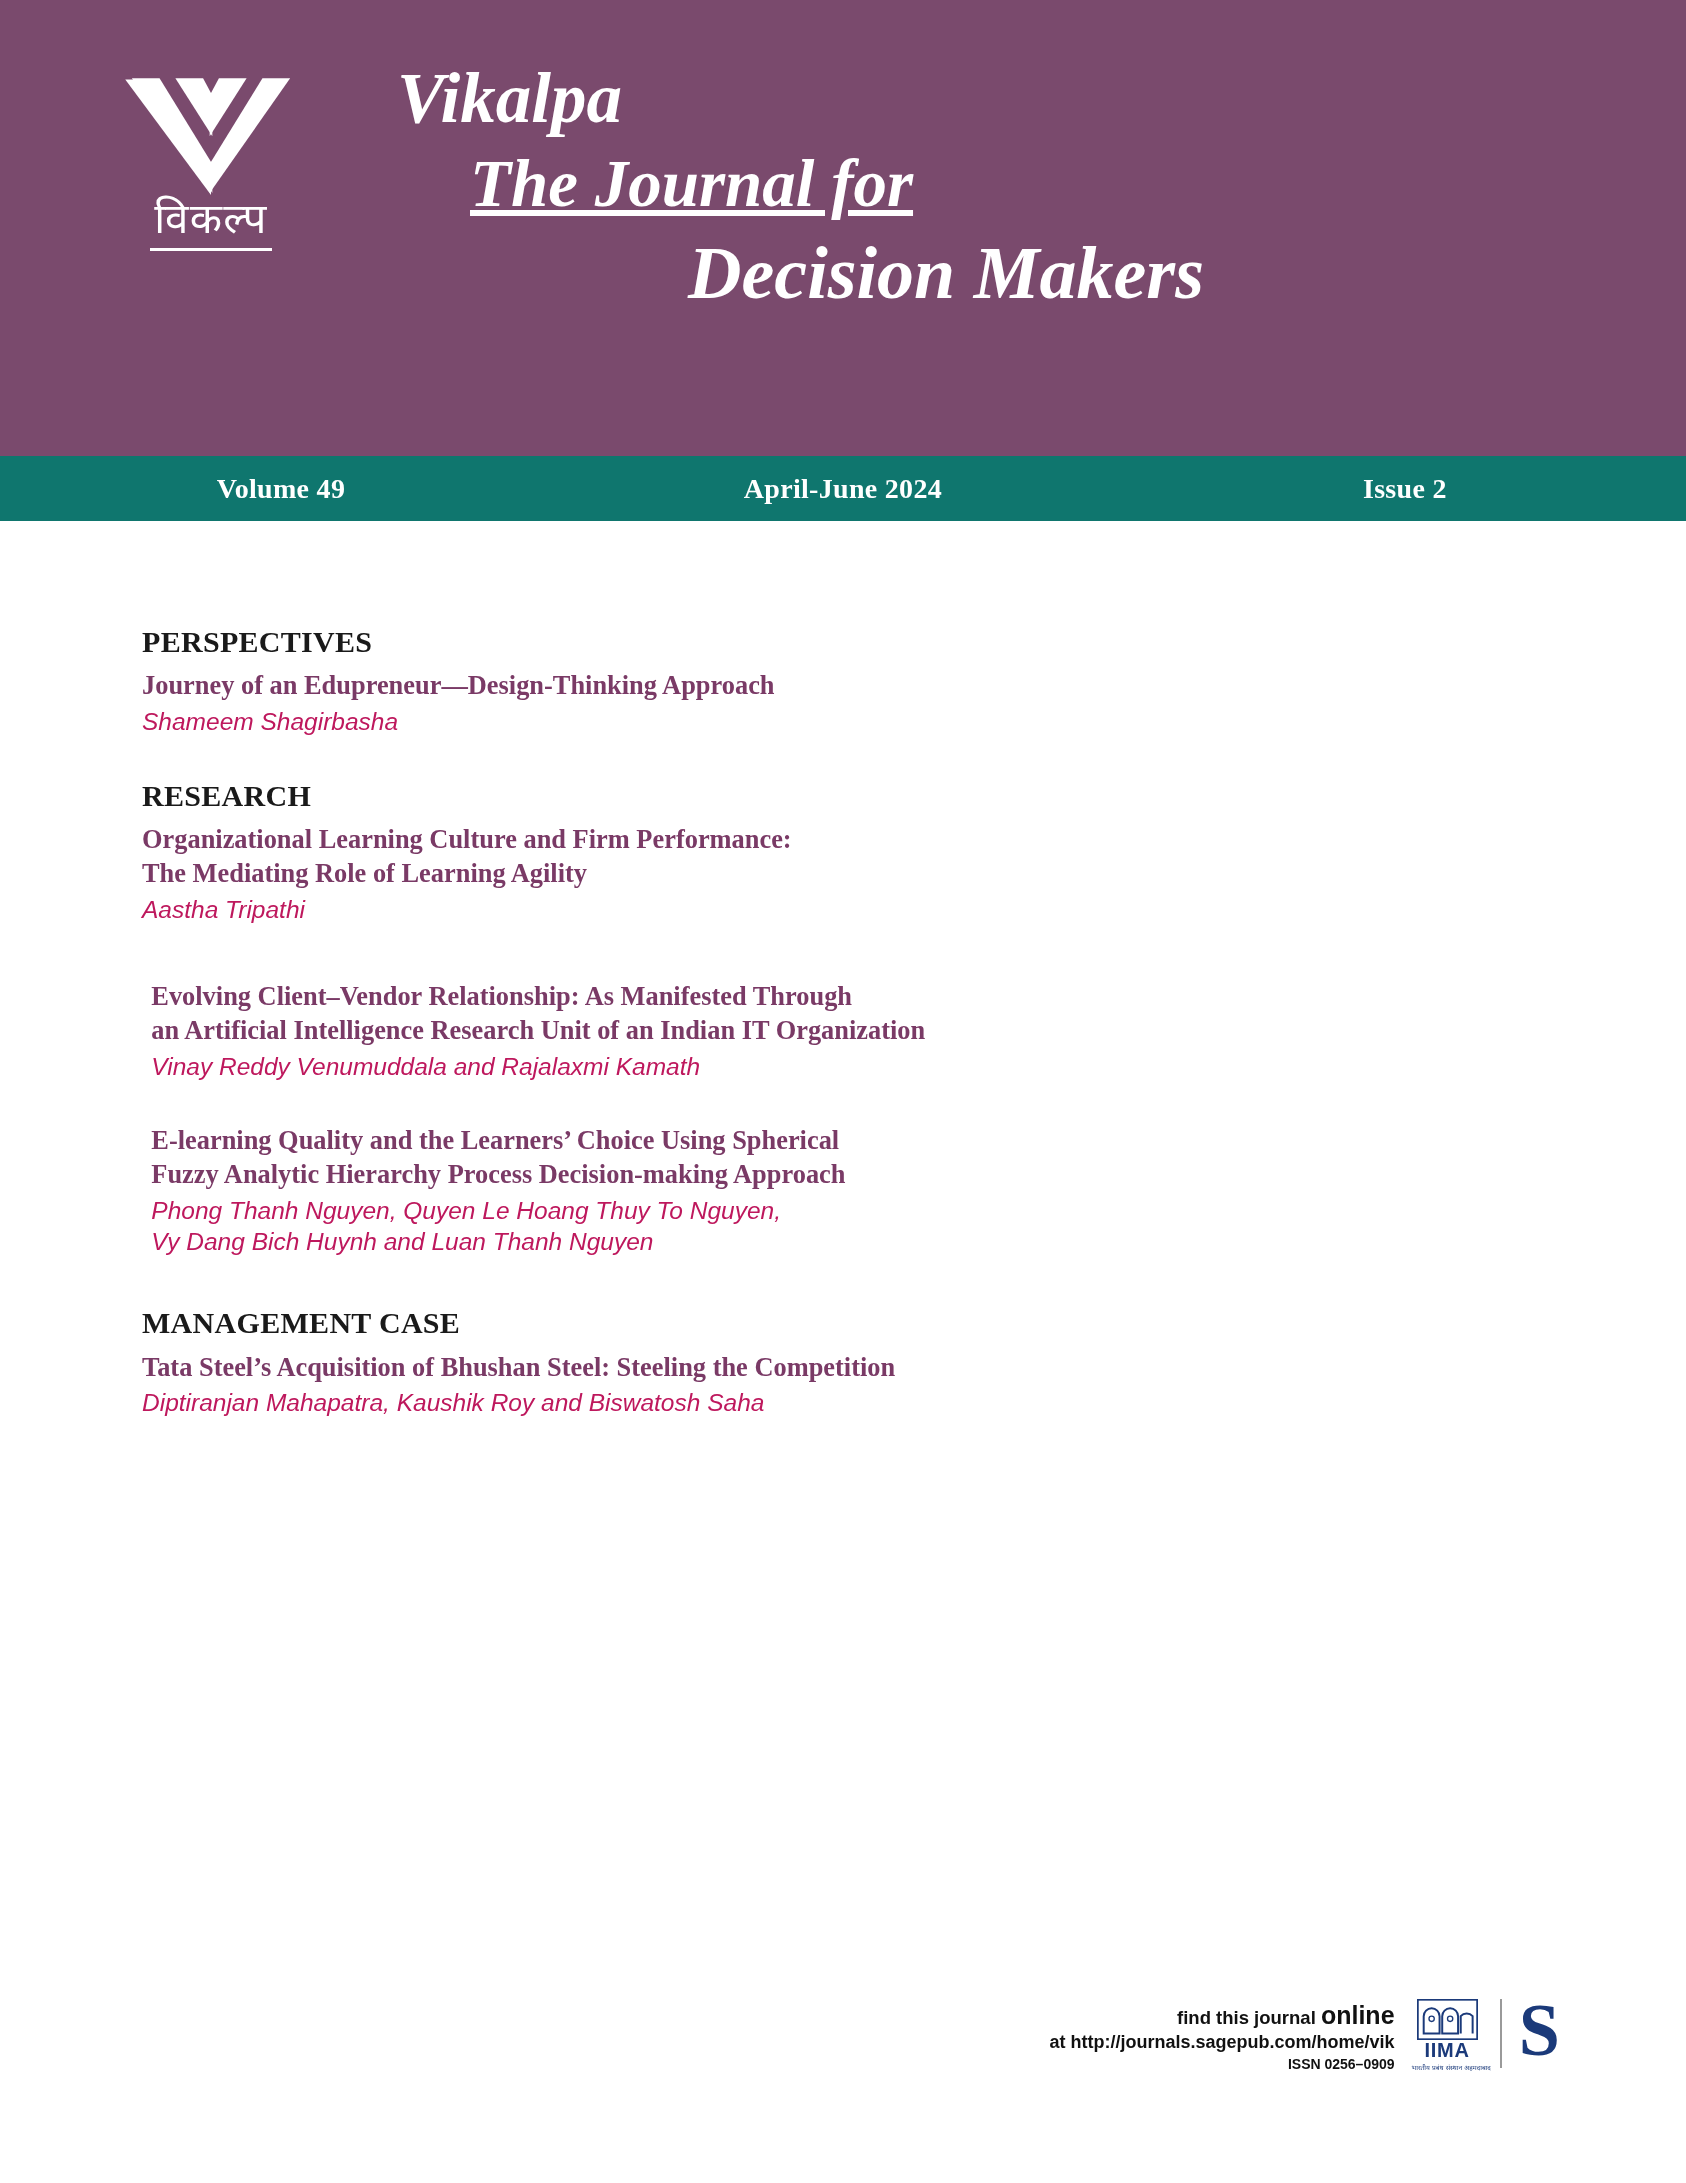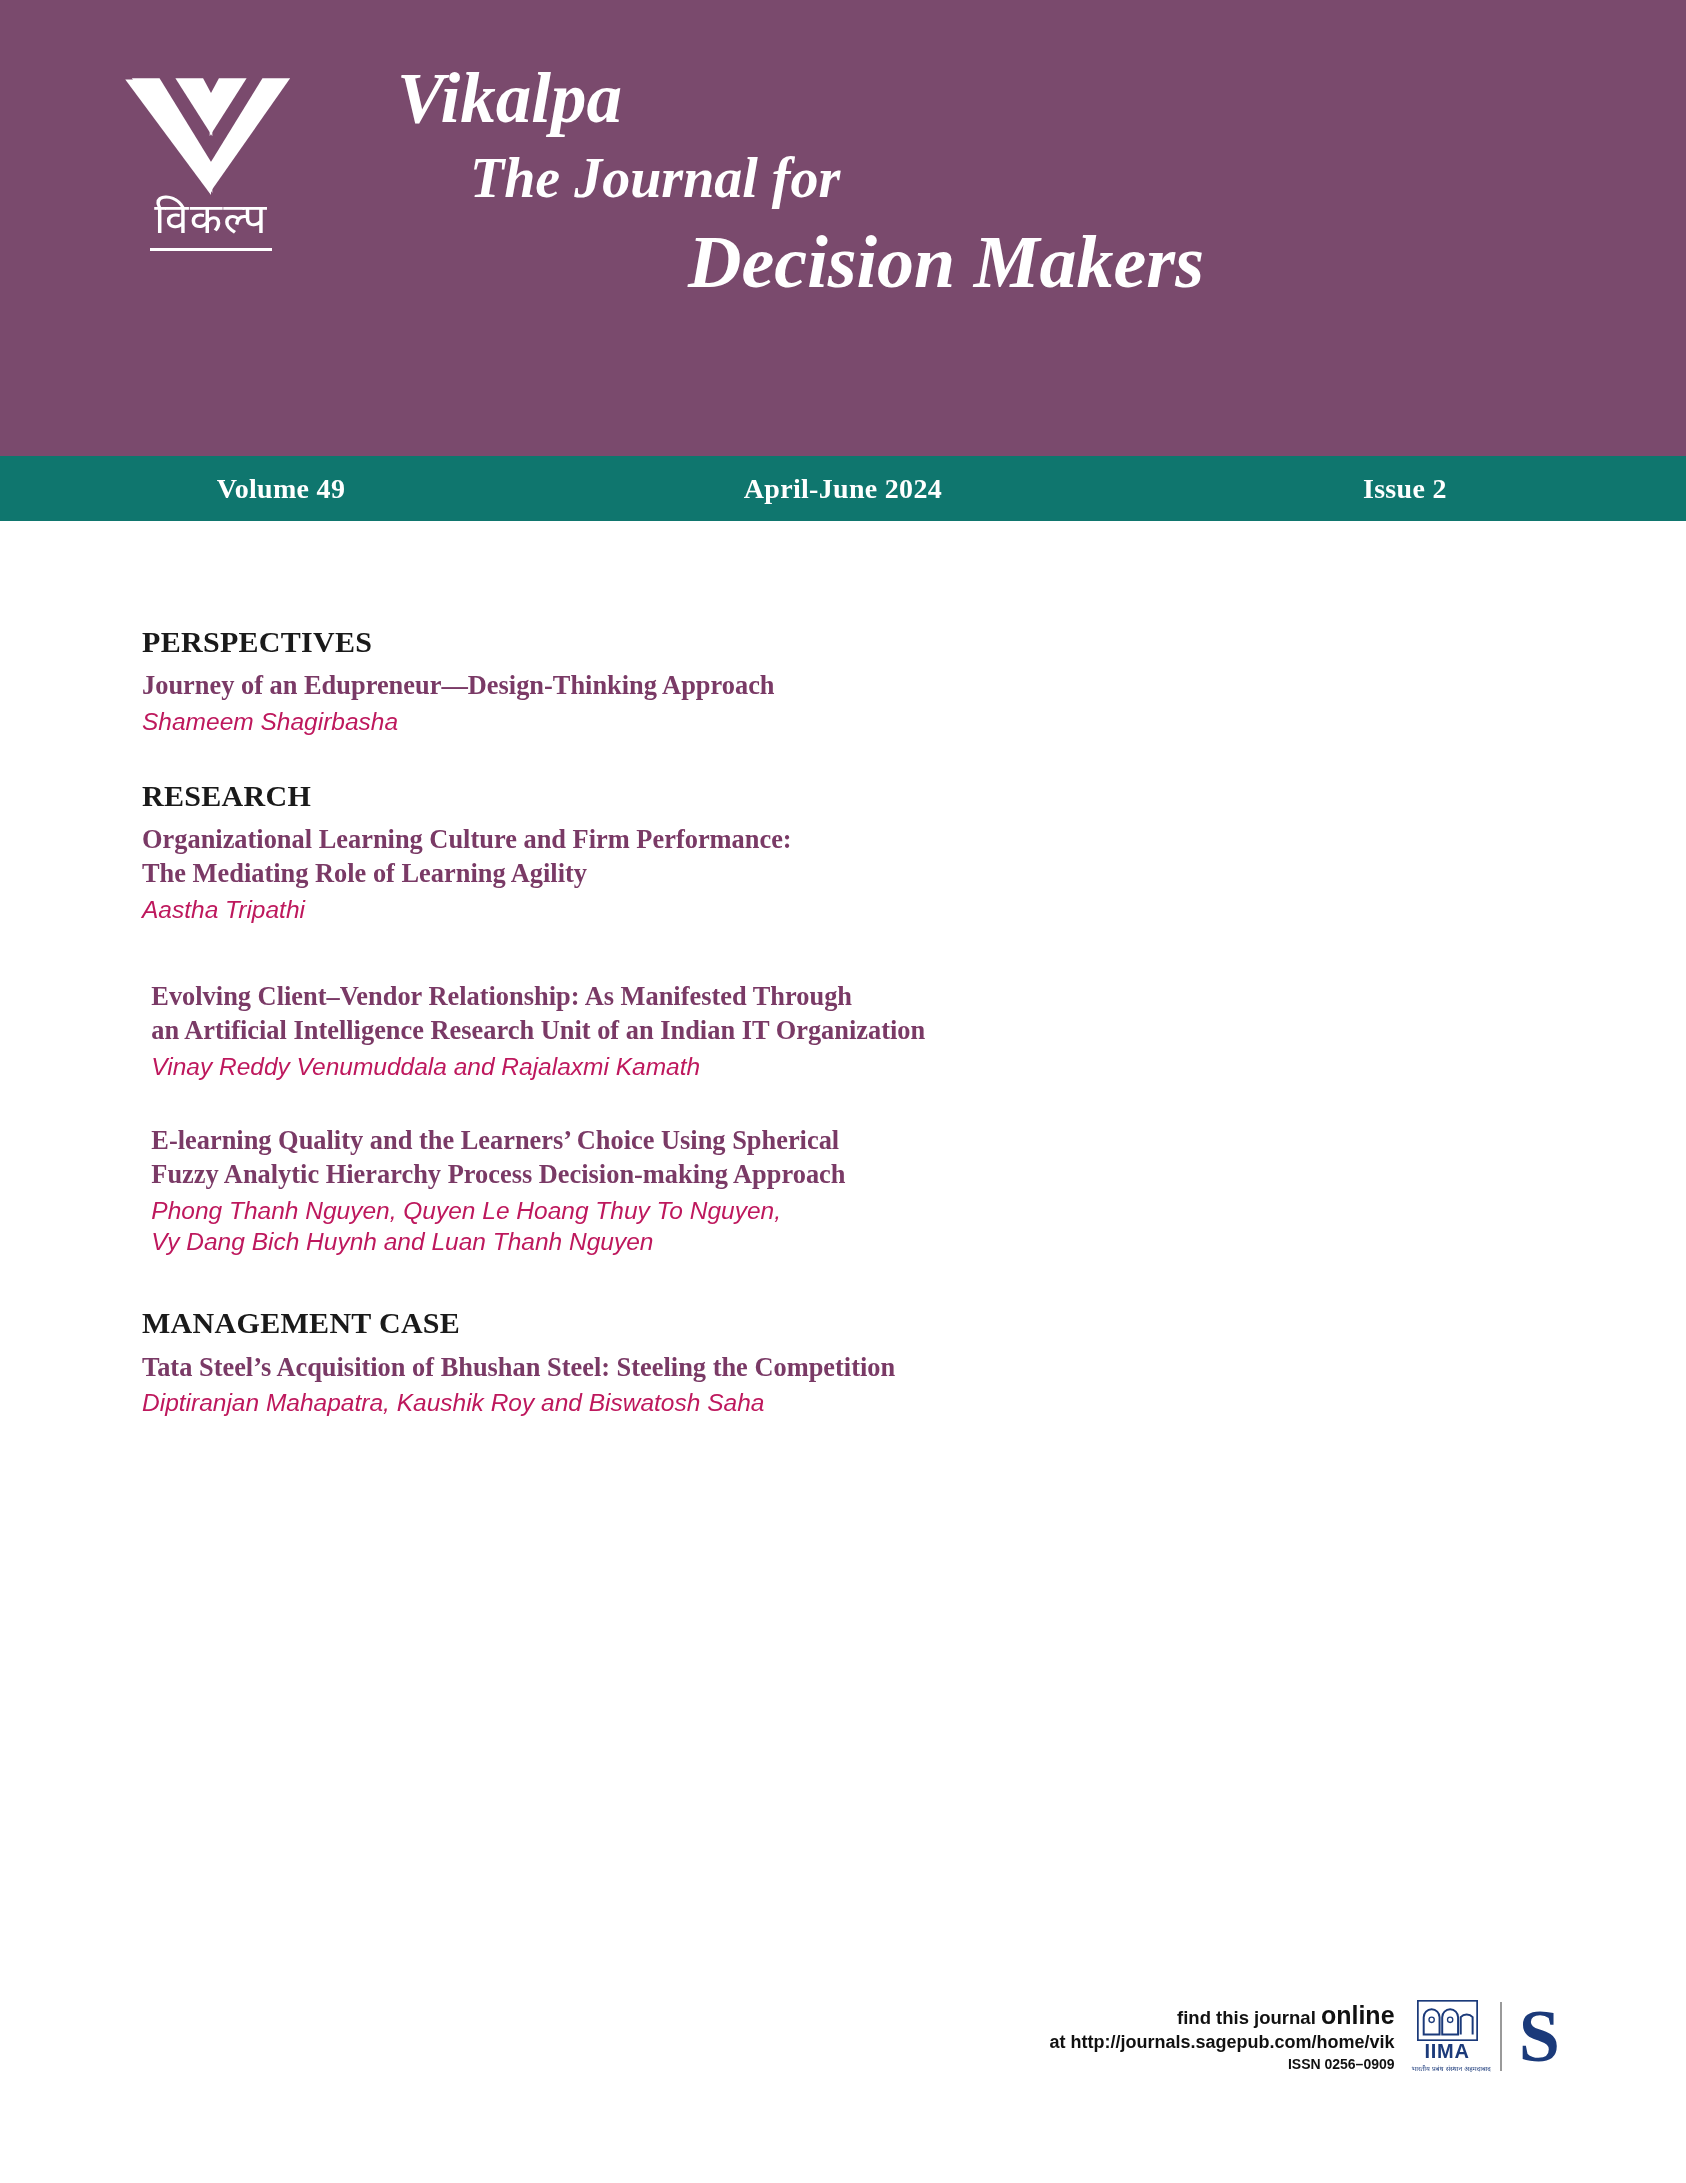--- a/index.html
+++ b/index.html
@@ -61,24 +61,25 @@
     font-weight: bold;
     line-height: 1.0;
     white-space: nowrap;
   }
   .t1 {
     font-size: 71px;
     text-align: left;
     padding-left: 53px;
   }
   .t2 {
-    font-size: 56px;
+    font-size: 67px;
     text-align: left;
     padding-left: 126px;
     margin-top: 16px;
+    text-decoration: underline;
   }
   .t3 {
     font-size: 74px;
     text-align: left;
     padding-left: 344px;
     margin-top: 18.5px;
   }
 
   
   .volbar {
@@ -133,21 +134,21 @@
     margin-top: 3.3px;
   }
   .indent { padding-left: 9.3px; }
 
   
   .footer {
     position: absolute;
     right: 126px;
     bottom: 109px;
     display: flex;
-    align-items: center;
+    align-items: flex-start;
     justify-content: flex-end;
   }
   .find-block {
     text-align: right;
     font-family: "Liberation Sans", sans-serif;
     color: #111111;
     line-height: 1.28;
     margin-right: 17px;
   }
   .find-1 { font-size: 18.5px; font-weight: bold; }

